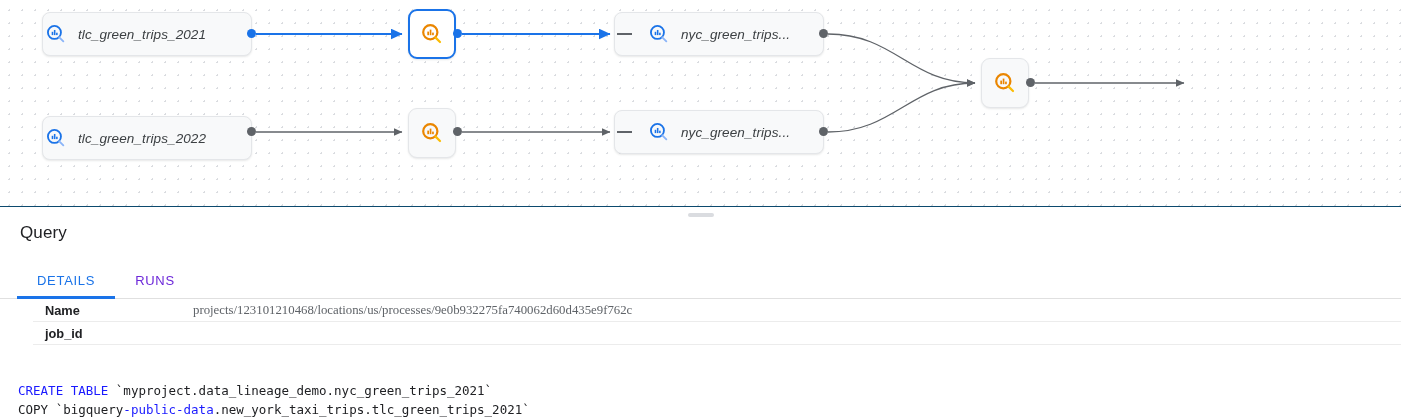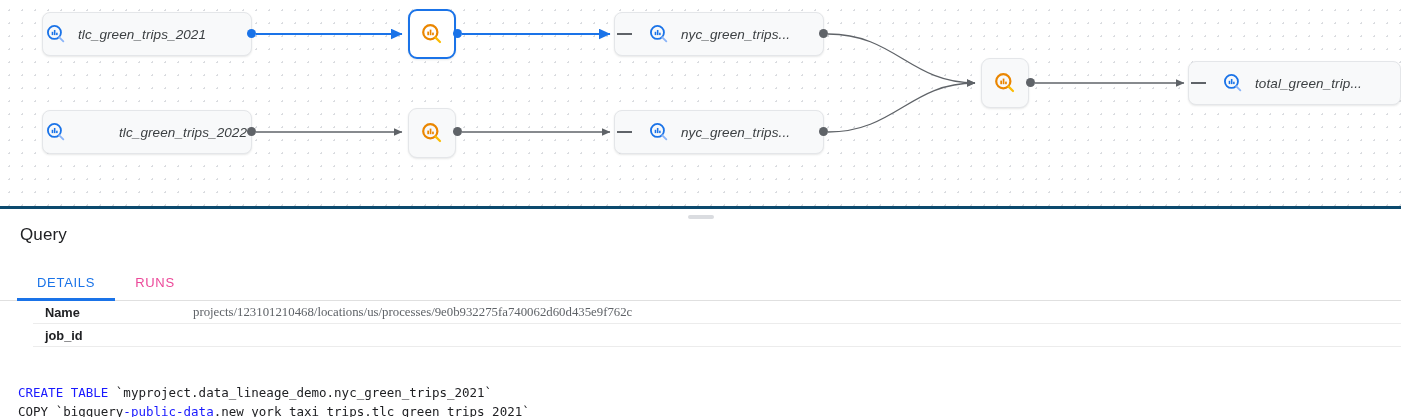--- a/index.html
+++ b/index.html
@@ -74,21 +74,21 @@
     background: #5f6368;
     z-index: 4;
   }
   .port.blue { background: #1a73e8; }
 
   
   .panel {
     position: absolute; left: 0; top: 206px;
     width: 1401px; height: 211px;
     background: #ffffff;
-    border-top: 3px solid #0c4a6e;
+    border-top: 1px solid #0c4a6e;
   }
   .resize-handle {
     position: absolute; left: 50%; top: 6px;
     transform: translateX(-50%);
     width: 26px; height: 4px;
     border-radius: 2px;
     background: #dadce0;
     cursor: row-resize;
   }
   .panel-title {
@@ -99,21 +99,21 @@
   .tabs {
     position: absolute; left: 0; top: 55px;
     width: 1401px; height: 37px;
     border-bottom: 1px solid #e0e0e0;
     display: flex; align-items: stretch;
     padding-left: 17px;
   }
   .tab {
     display: flex; align-items: center; justify-content: center;
     font-size: 13px; letter-spacing: .7px; font-weight: 500;
-    color: #ec4899; cursor: pointer; position: relative;
+    color: #6d28d9; cursor: pointer; position: relative;
     padding: 0 20px;
   }
   .tab.active { color: #1a73e8; }
   .tab.active::after {
     content: ""; position: absolute; left: 0; right: 0; bottom: -1px;
     height: 3px; background: #1a73e8;
   }
 
   .detail-table { position: absolute; left: 0; top: 92px; width: 1401px; padding-left: 33px; }
   .detail-row {
@@ -184,21 +184,21 @@
           <rect x="7.3" y="9.6" width="1.7" height="3.6" fill="#1a73e8"></rect>
           <rect x="9.7" y="7.6" width="1.7" height="5.6" fill="#1a73e8"></rect>
           <rect x="12.1" y="10.6" width="1.7" height="2.6" fill="#1a73e8"></rect>
           <line x1="15.6" y1="15.6" x2="20" y2="20" stroke="#8ab4f8" stroke-width="2" stroke-linecap="round"></line>
         </svg>
       </span>
       <span class="node-label">tlc_green_trips_2021</span>
     </div>
     <div class="port blue" style="left:247px; top:29px;"></div>
 
-    <div class="node table-node" style="left:42px; top:110px; width:210px;gap:41px;">
+    <div class="node table-node" style="left:42px; top:116px; width:210px;">
       <span class="node-icon">
         <svg width="22" height="22" viewBox="0 0 24 24">
           <circle cx="10.3" cy="10.3" r="7.1" fill="none" stroke="#1a73e8" stroke-width="2"></circle>
           <rect x="7.3" y="9.6" width="1.7" height="3.6" fill="#1a73e8"></rect>
           <rect x="9.7" y="7.6" width="1.7" height="5.6" fill="#1a73e8"></rect>
           <rect x="12.1" y="10.6" width="1.7" height="2.6" fill="#1a73e8"></rect>
           <line x1="15.6" y1="15.6" x2="20" y2="20" stroke="#8ab4f8" stroke-width="2" stroke-linecap="round"></line>
         </svg>
       </span>
       <span class="node-label">tlc_green_trips_2022</span>
@@ -267,33 +267,20 @@
           <circle cx="10.3" cy="10.3" r="7.1" fill="none" stroke="#ea8600" stroke-width="2.2"></circle>
           <rect x="7.3" y="9.6" width="1.7" height="3.6" fill="#ea8600"></rect>
           <rect x="9.7" y="7.6" width="1.7" height="5.6" fill="#ea8600"></rect>
           <rect x="12.1" y="10.6" width="1.7" height="2.6" fill="#ea8600"></rect>
           <line x1="15.6" y1="15.6" x2="20" y2="20" stroke="#fbbc04" stroke-width="2.2" stroke-linecap="round"></line>
         </svg>
       </span>
     </div>
     <div class="port" style="left:1026px; top:78px;"></div>
 
-    <div class="node table-node" style="left:1188px; top:61px; width:213px;">
-      <span class="collapse-dash"></span>
-      <span class="node-icon">
-        <svg width="22" height="22" viewBox="0 0 24 24">
-          <circle cx="10.3" cy="10.3" r="7.1" fill="none" stroke="#1a73e8" stroke-width="2"></circle>
-          <rect x="7.3" y="9.6" width="1.7" height="3.6" fill="#1a73e8"></rect>
-          <rect x="9.7" y="7.6" width="1.7" height="5.6" fill="#1a73e8"></rect>
-          <rect x="12.1" y="10.6" width="1.7" height="2.6" fill="#1a73e8"></rect>
-          <line x1="15.6" y1="15.6" x2="20" y2="20" stroke="#8ab4f8" stroke-width="2" stroke-linecap="round"></line>
-        </svg>
-      </span>
-      <span class="node-label">total_green_trip...</span>
-    </div>
 
   </div>
 
   <div class="panel">
 
     <div class="resize-handle"></div>
 
     <div class="panel-title">Query</div>
 
     <div class="tabs">

